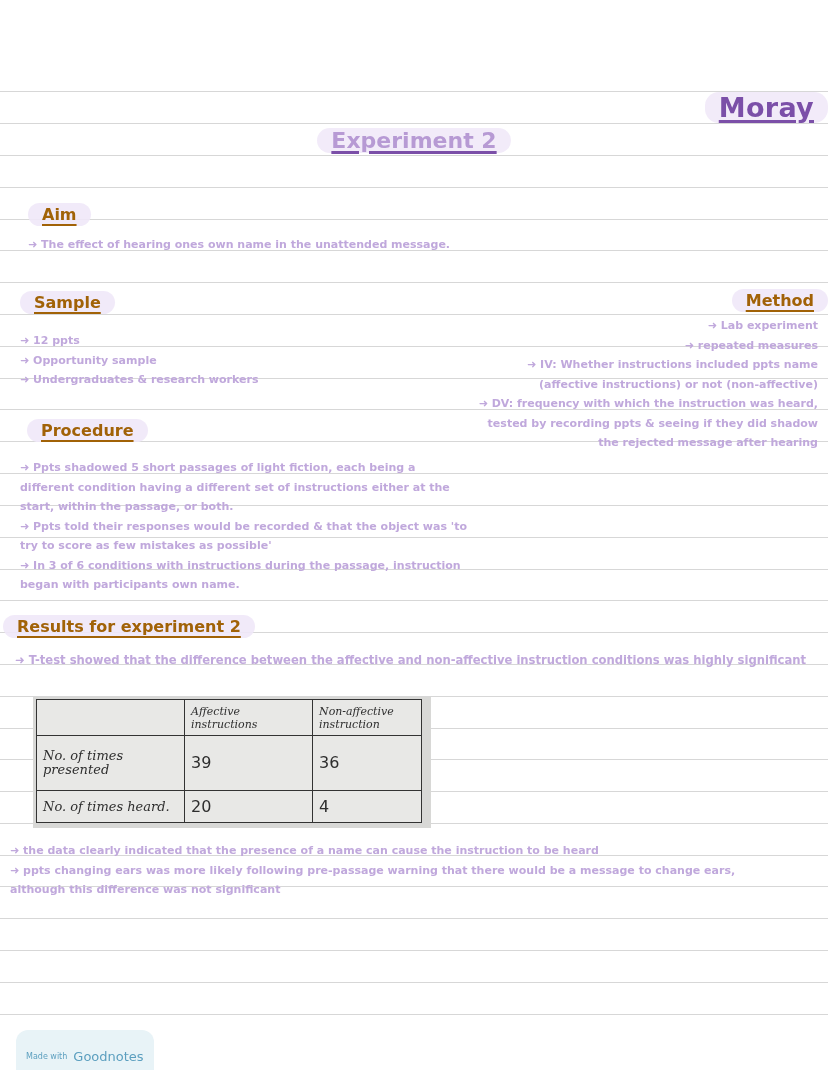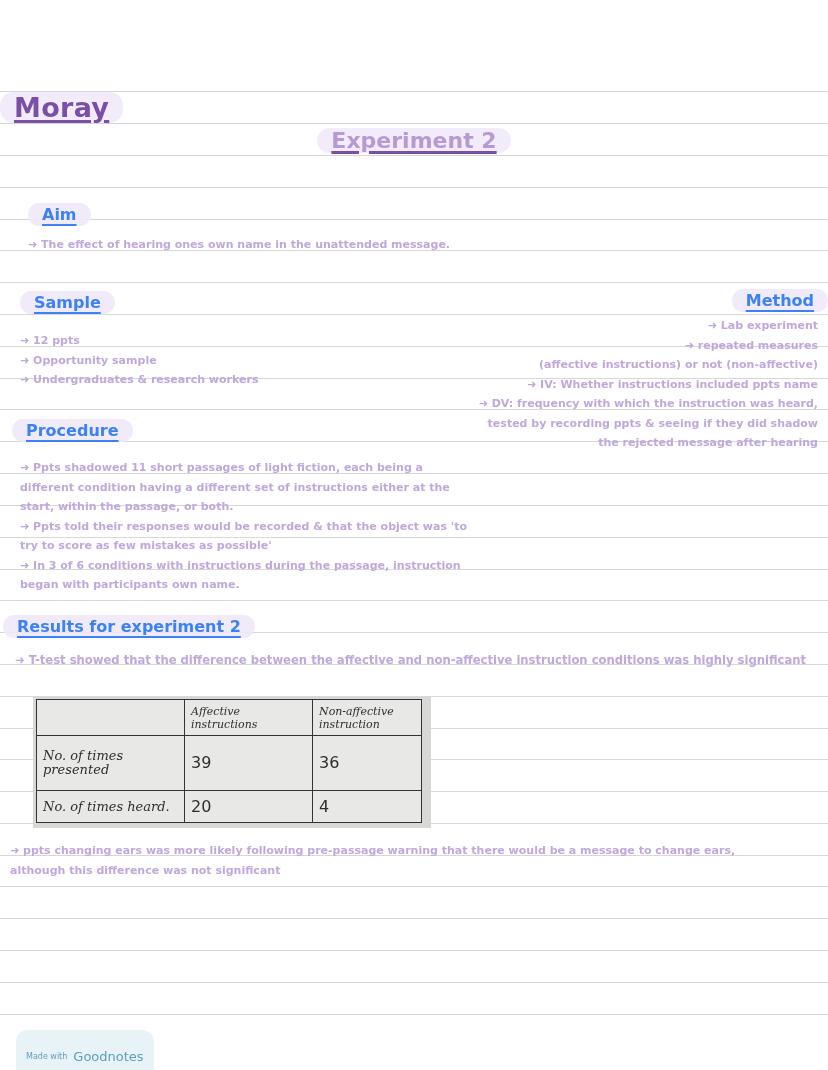--- a/index.html
+++ b/index.html
@@ -6,36 +6,36 @@
   body {
     width: 828px; height: 1070px; position: relative; overflow: hidden;
     background: #ffffff;
     font-family: "DejaVu Sans", sans-serif;
   }
   .rules { position: absolute; left: 0; top: 0; width: 828px; height: 1070px; pointer-events: none; }
   .rule { position: absolute; left: 0; width: 828px; height: 1px; background: #d7d7d7; }
 
   .abs { position: absolute; }
   .title-main {
-    left: 0; width: 828px; top: 92px; text-align: left;
+    left: 0; width: 828px; top: 92px; text-align: right;
     font-size: 27px; font-weight: bold; color: #7b4fa8; letter-spacing: 0.3px;
   }
   .title-main span, .title-sub span {
     display: inline-block; padding: 0 14px; border-radius: 14px;
     background: rgba(236, 226, 246, 0.7);
     text-decoration: underline; text-decoration-thickness: 3px; text-underline-offset: 3px;
   }
   .title-sub {
     left: 0; width: 828px; top: 128px; text-align: center;
     font-size: 22px; font-weight: bold; color: #b79ad4;
   }
   .title-sub span { text-decoration-color: #7b4fa8; }
 
   .heading {
-    font-size: 16px; font-weight: bold; color: #3b82f6;
+    font-size: 16px; font-weight: bold; color: #a16207;
   }
   .heading span {
     display: inline-block; padding: 2px 14px; border-radius: 12px;
     background: rgba(240, 232, 248, 0.9);
     text-decoration: underline; text-decoration-thickness: 2px; text-underline-offset: 4px;
   }
   .body-text {
     font-size: 11px; font-weight: bold; color: #c0a8dc; line-height: 19.5px;
     white-space: nowrap;
   }
@@ -124,32 +124,32 @@
   <div>➜ Opportunity sample</div>
   <div>➜ Undergraduates &amp; research workers</div>
 </div>
 
 <div class="abs heading right" style="right:0px; top:289px;">
   <span>Method</span>
 </div>
 <div class="abs body-text right" style="right:10px; top:316px;">
   <div>➜ Lab experiment</div>
   <div>➜ repeated measures</div>
+  <div>➜ IV: Whether instructions included ppts name</div>
   <div>(affective instructions) or not (non-affective)</div>
-  <div>➜ IV: Whether instructions included ppts name</div>
   <div>➜ DV: frequency with which the instruction was heard,</div>
   <div>tested by recording ppts &amp; seeing if they did shadow</div>
   <div>the rejected message after hearing</div>
 </div>
 
-<div class="abs heading" style="left:12px; top:419px;">
+<div class="abs heading" style="left:27px; top:419px;">
   <span>Procedure</span>
 </div>
 <div class="abs body-text" style="left:20px; top:458px;">
-  <div>➜ Ppts shadowed 11 short passages of light fiction, each being a</div>
+  <div>➜ Ppts shadowed 5 short passages of light fiction, each being a</div>
   <div>different condition having a different set of instructions either at the</div>
   <div>start, within the passage, or both.</div>
   <div>➜ Ppts told their responses would be recorded &amp; that the object was 'to</div>
   <div>try to score as few mistakes as possible'</div>
   <div>➜ In 3 of 6 conditions with instructions during the passage, instruction</div>
   <div>began with participants own name.</div>
 </div>
 
 <div class="abs heading" style="left:3px; top:615px;">
   <span>Results for experiment 2</span>
@@ -174,20 +174,21 @@
     <tr>
       <td>No. of times heard.</td>
       <td class="num">20</td>
       <td class="num">4</td>
     </tr>
   </tbody>
     </table>
 </div>
 
 <div class="abs body-text" style="left:10px; top:841px;">
+  <div>➜ the data clearly indicated that the presence of a name can cause the instruction to be heard</div>
   <div>➜ ppts changing ears was more likely following pre-passage warning that there would be a message to change ears,</div>
   <div>although this difference was not significant</div>
 </div>
 
 <div class="abs badge">
   <span class="small">Made with</span>
   <span class="big">Goodnotes</span>
 </div>
 
 </body></html>

